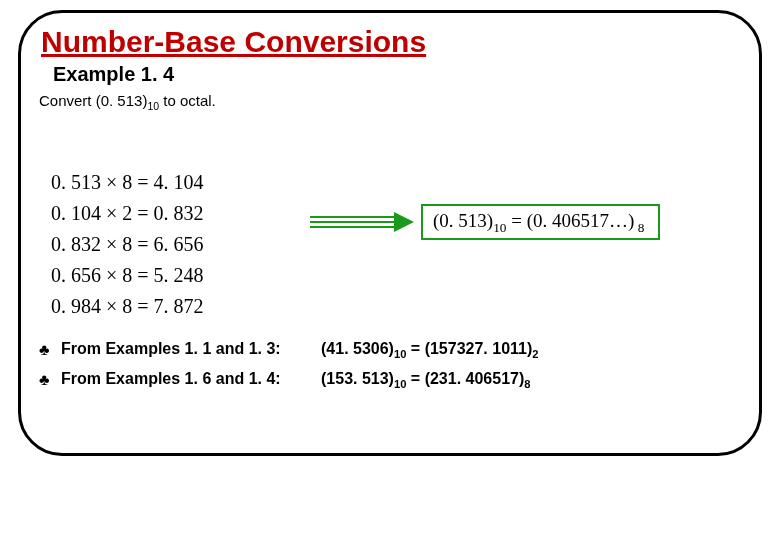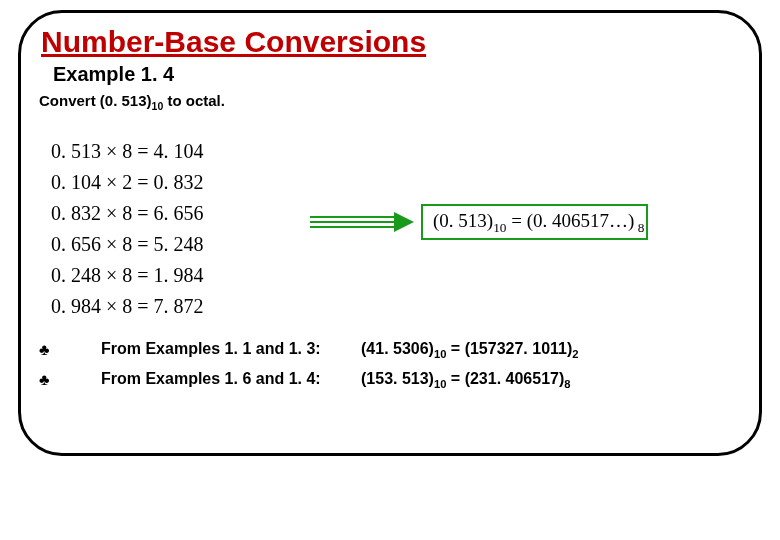--- a/index.html
+++ b/index.html
@@ -35,21 +35,21 @@
     text-decoration: underline;
     margin: 2px 0 4px 2px;
   }
   .example-label {
     font-size: 20px;
     font-weight: bold;
     margin: 2px 0 4px 14px;
   }
   .prompt {
     font-size: 15px;
-    font-weight: bold;
+    font-weight: normal;
     margin: 6px 0 10px 0;
   }
   .content-row {
     display: flex;
     align-items: flex-end;
   }
   .calc-col {
     flex: 0 0 250px;
     font-family: "Cambria Math", "Times New Roman", serif;
     font-size: 20px;
@@ -66,21 +66,21 @@
     height: 200px;
   }
   .result-col {
     flex: 1;
     display: flex;
     align-items: center;
     height: 200px;
   }
   .result-box {
     border: 2px solid #1a9a1a;
-    padding: 4px 2px 2px 10px;
+    padding: 4px 14px 2px 10px;
     font-family: "Cambria Math", "Times New Roman", serif;
     font-size: 19px;
     white-space: nowrap;
   }
   sub.small { font-size: 0.7em; vertical-align: sub; }
   .notes {
     margin-top: 18px;
     font-size: 16px;
     font-weight: bold;
   }
@@ -89,21 +89,20 @@
     flex-direction: row;
     margin: 4px 0 10px 0;
   }
   .club {
     flex: 0 0 22px;
     font-size: 16px;
     line-height: 1.2;
   }
   .note-label {
     flex: 0 0 260px;
-    margin-left: 40px;
   }
   .note-value {
     flex: 1;
   }
   .arrow-svg {
     width: 110px;
     height: 28px;
   }
 </style>
 </head>
@@ -119,21 +118,20 @@
     <div class="prompt">
       <span>Convert (0. 513)</span><sub class="small">10</sub><span> to octal.</span>
     </div>
 
     <div class="content-row">
       <div class="calc-col">
         <div class="calc-line">0. 513 × 8 = 4. 104</div>
         <div class="calc-line">0. 104 × 2 = 0. 832</div>
         <div class="calc-line">0. 832 × 8 = 6. 656</div>
         <div class="calc-line">0. 656 × 8 = 5. 248</div>
-        <div class="calc-line">0. 248 × 8 = 1. 984</div>
         <div class="calc-line">0. 984 × 8 = 7. 872</div>
       </div>
 
       <div class="arrow-col">
         <svg class="arrow-svg" viewBox="0 0 110 28">
           <line x1="4" y1="14" x2="88" y2="14" stroke="#1a9a1a" stroke-width="2"></line>
           <line x1="4" y1="9" x2="88" y2="9" stroke="#1a9a1a" stroke-width="2"></line>
           <line x1="4" y1="19" x2="88" y2="19" stroke="#1a9a1a" stroke-width="2"></line>
           <polygon points="88,4 108,14 88,24" fill="#1a9a1a"></polygon>
         </svg>

